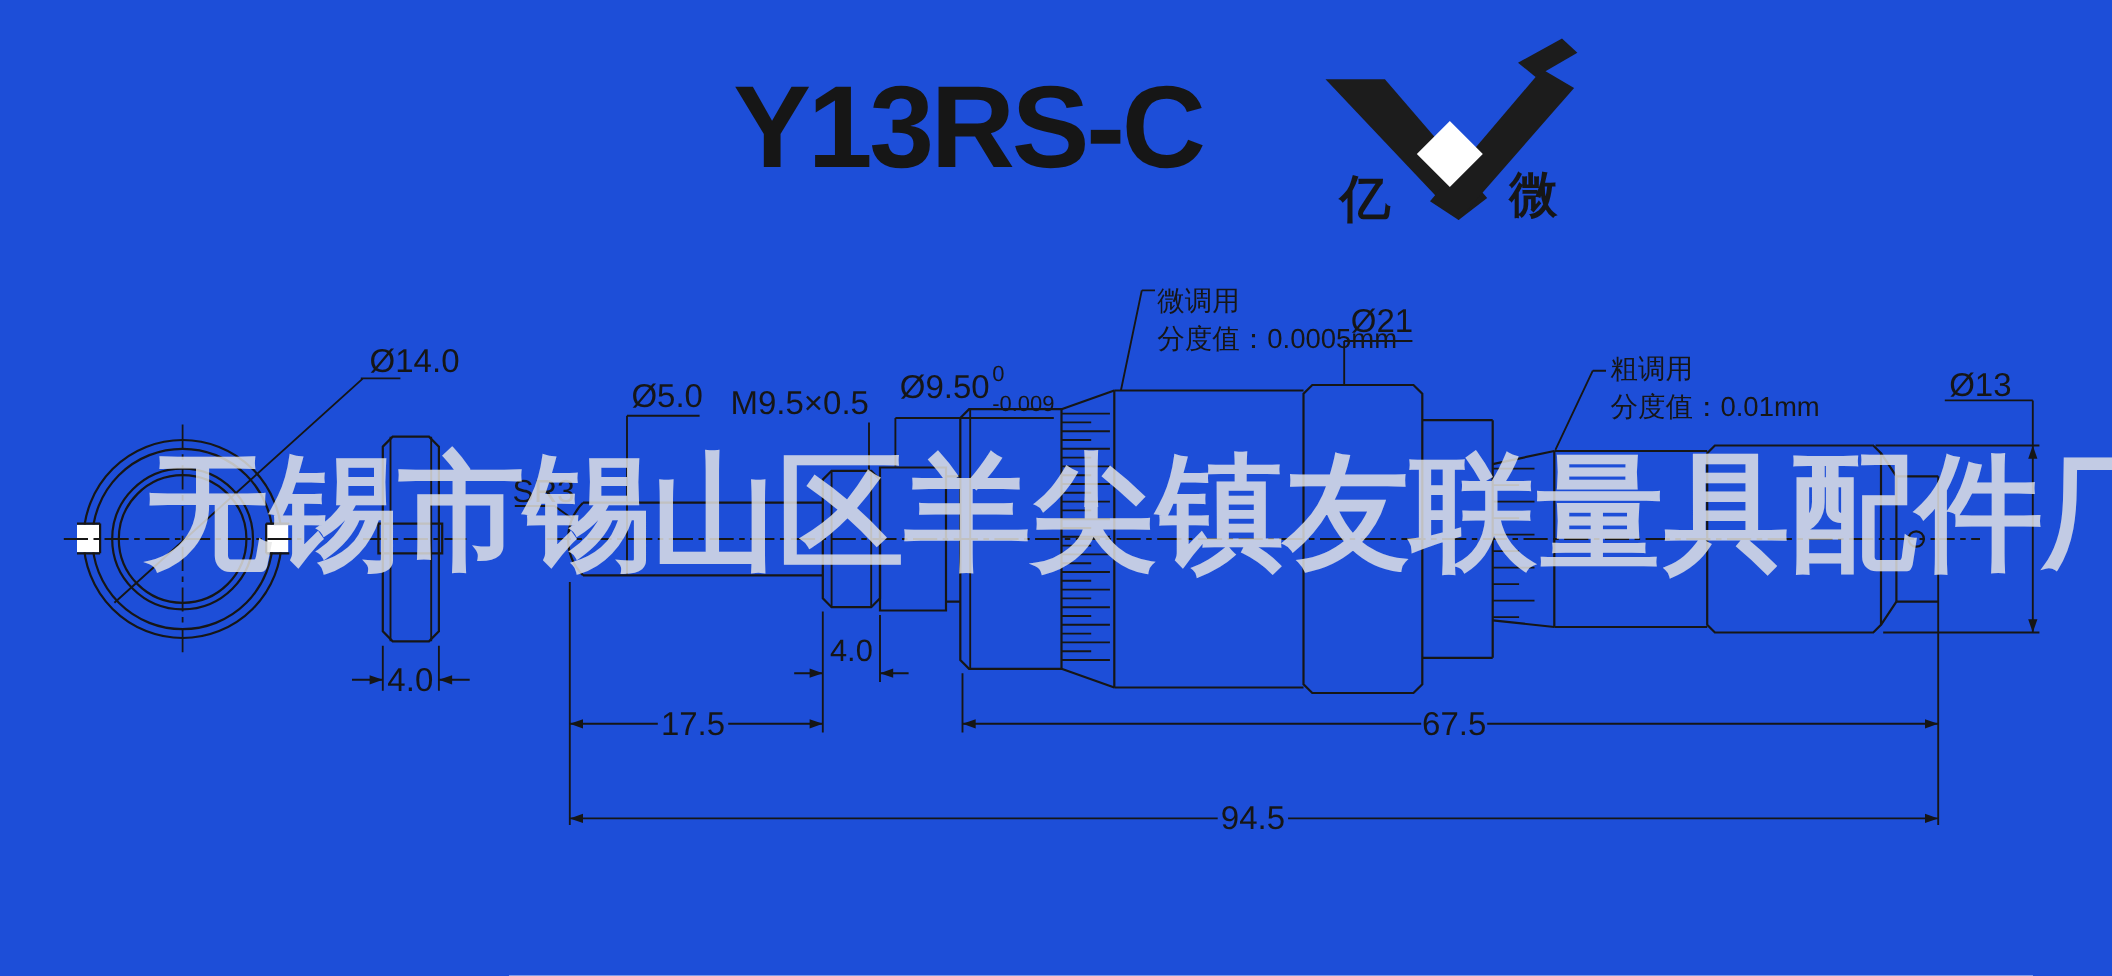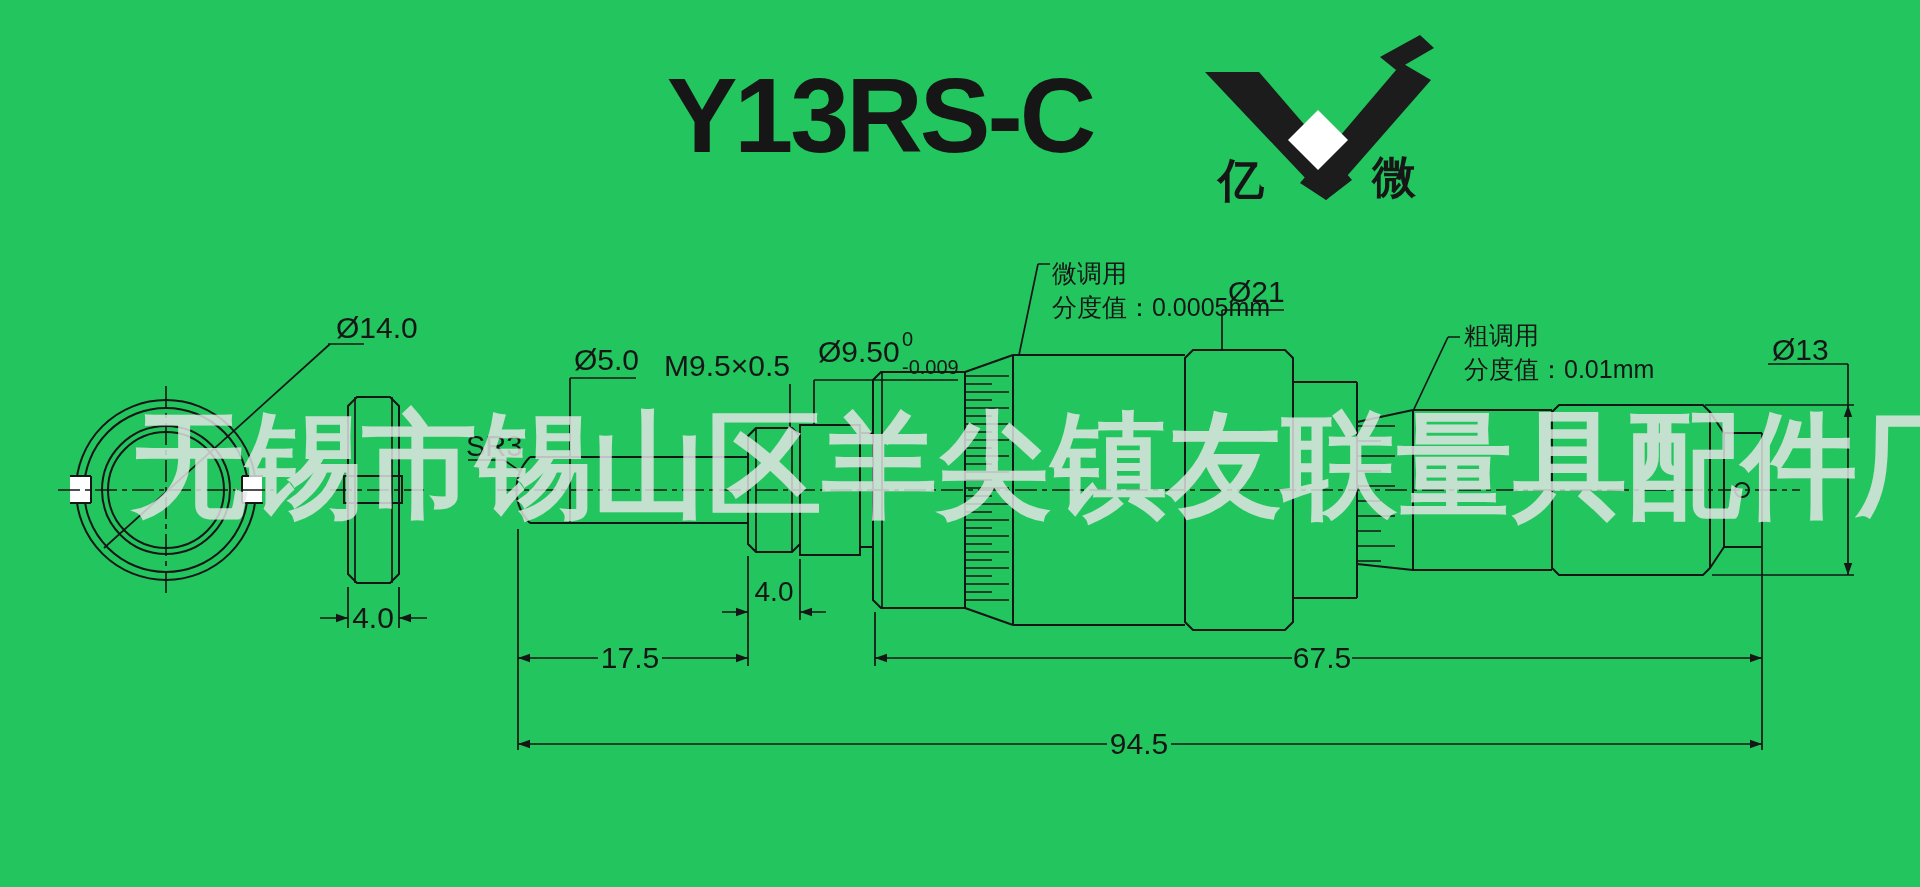--- a/index.html
+++ b/index.html
@@ -1,16 +1,16 @@
 <!DOCTYPE html>
 <html><head>
 <meta charset="utf-8">
 <style>
   html,body{margin:0;padding:0;background:#ffffff;}
-  .stage{position:relative;width:1920px;height:887px;background:#22c55e;overflow:hidden;}
+  .stage{position:relative;width:1920px;height:887px;background:#1d4ed8;overflow:hidden;}
   svg{display:block;font-family:"Liberation Sans","DejaVu Sans",sans-serif;}
   .ink{stroke:#161616;stroke-width:2;fill:none;}
   .thin{stroke:#161616;stroke-width:1.7;fill:none;}
   .cl{stroke:#161616;stroke-width:1.6;fill:none;stroke-dasharray:22 5 5 5;}
   .arrow{fill:#161616;stroke:none;}
   .lbl{fill:#161616;}
   .wm{font-weight:bold;fill-opacity:0.82;letter-spacing:0px;}
 </style>
 </head>
 <body>

